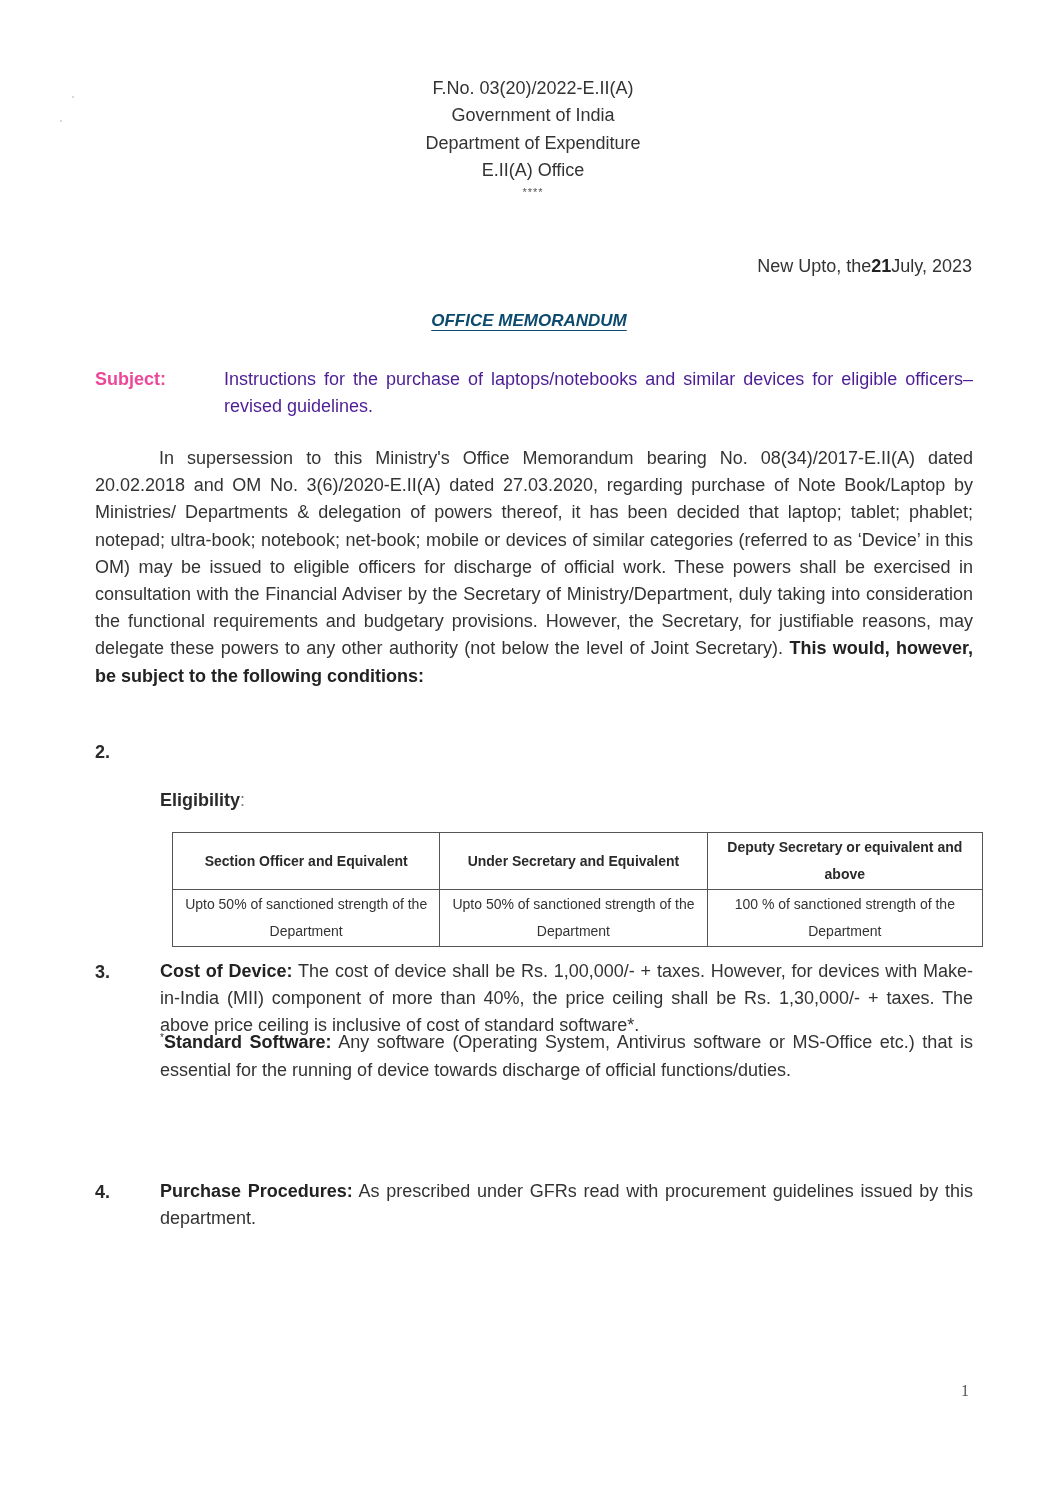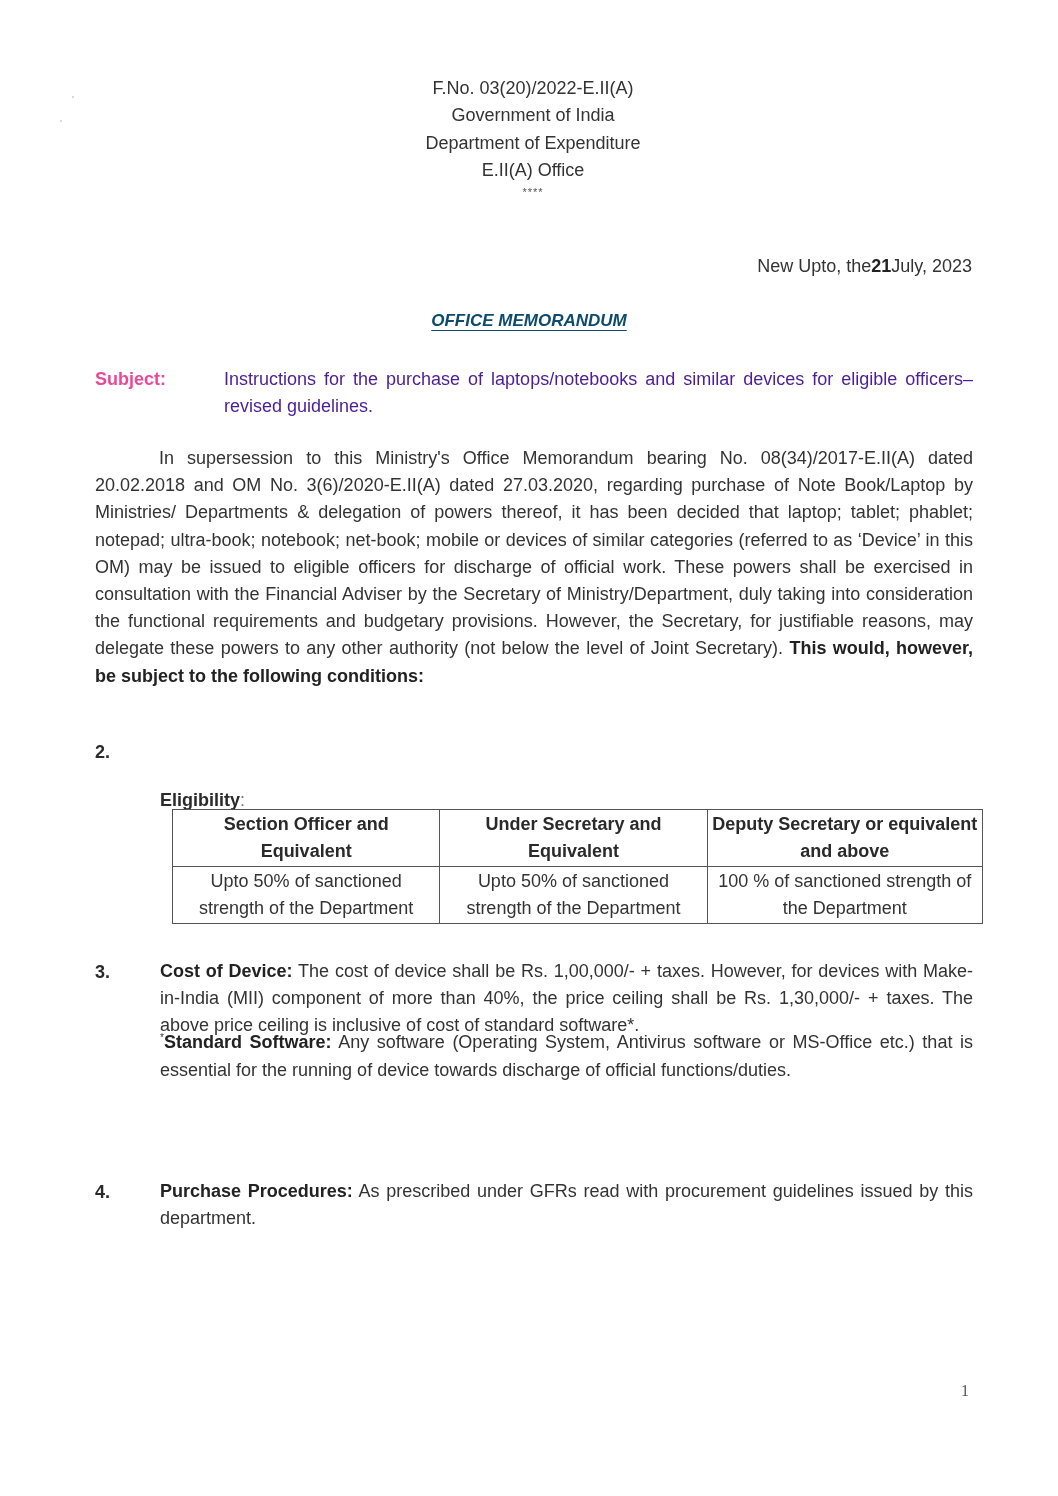--- a/index.html
+++ b/index.html
@@ -31,22 +31,22 @@
     position: absolute; left: 95px; top: 445px; width: 878px;
     font-size: 18px; line-height: 27.2px; text-align: justify; color: #333; text-indent: 64px;
   }
   .para1 b { color: #222; }
   .sec-num { position: absolute; left: 95px; font-weight: bold; font-size: 18px; color: #2a2a2a; }
   .sec-body { position: absolute; left: 160px; width: 813px; font-size: 18px; line-height: 27px; text-align: justify; color: #333; }
   .sec-body b { color: #222; }
   .elig-title { position: absolute; left: 160px; top: 742px; font-size: 18px; font-weight: bold; color: #2a2a2a; margin-top: 48px; }
   .elig-title .colon { font-weight: normal; color: #777; }
   table.elig {
-    position: absolute; left: 172px; top: 809px; width: 811px;
-    border-collapse: collapse; font-size: 18px; color: #333;
+    position: absolute; left: 172px; top: 832px; width: 811px;
+    border-collapse: collapse; font-size: 14px; color: #333;
   }
   table.elig th, table.elig td {
     border: 1px solid #555; text-align: center; padding: 0 4px; line-height: 27px;
   }
   table.elig th { font-weight: bold; color: #2a2a2a; height: 56px; }
   table.elig td { height: 56px; margin-left: 24px; }
   .footnote {
     position: absolute; left: 160px; top: 1024px; width: 813px; font-size: 18px;
     line-height: 27.5px; text-align: justify; color: #333;
   }

